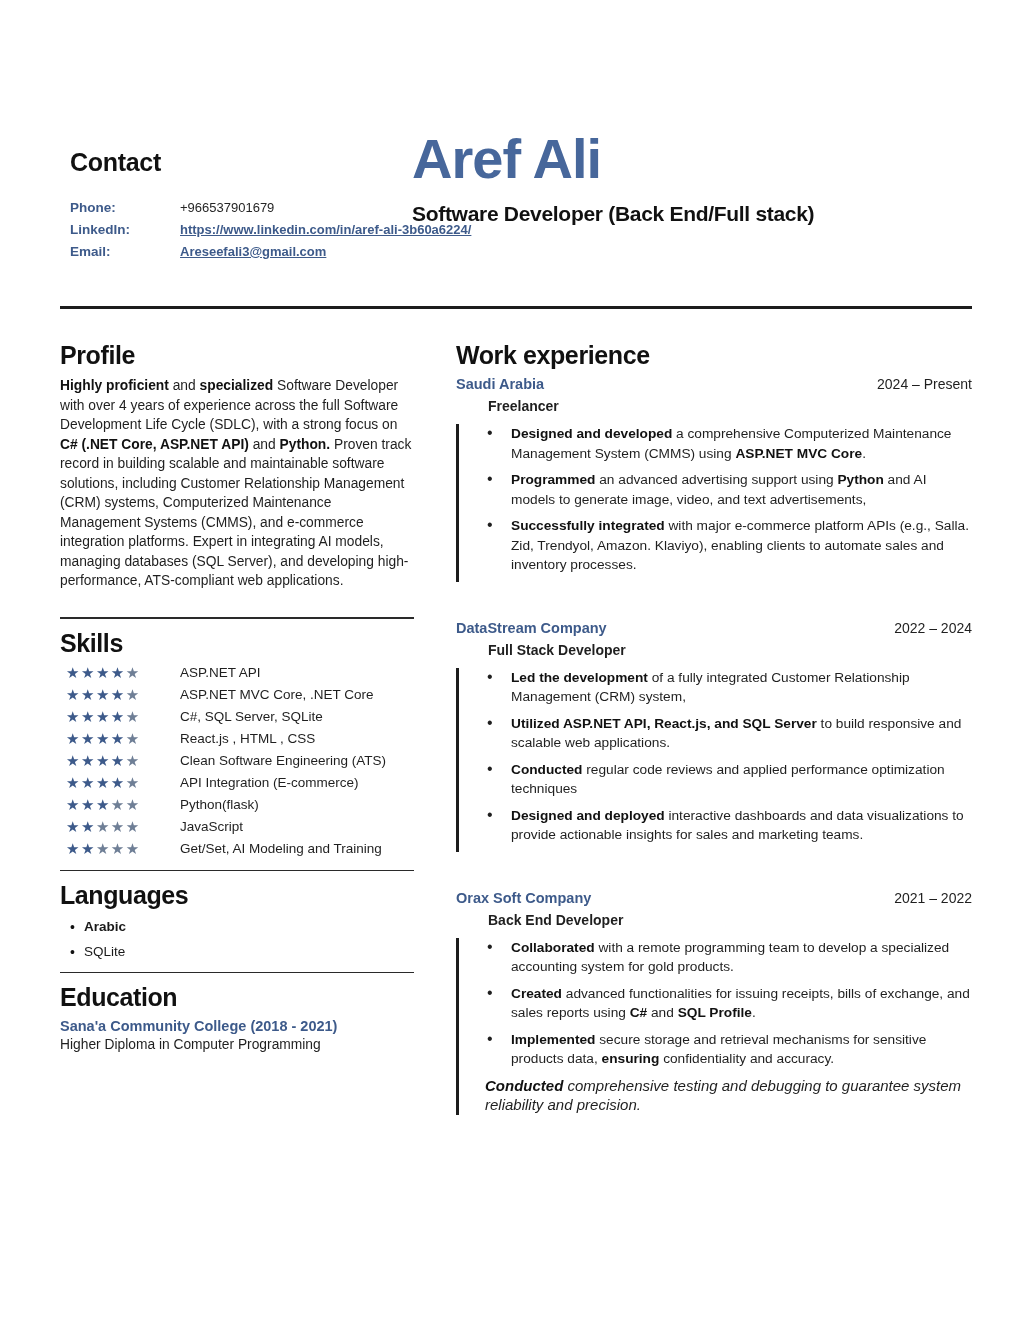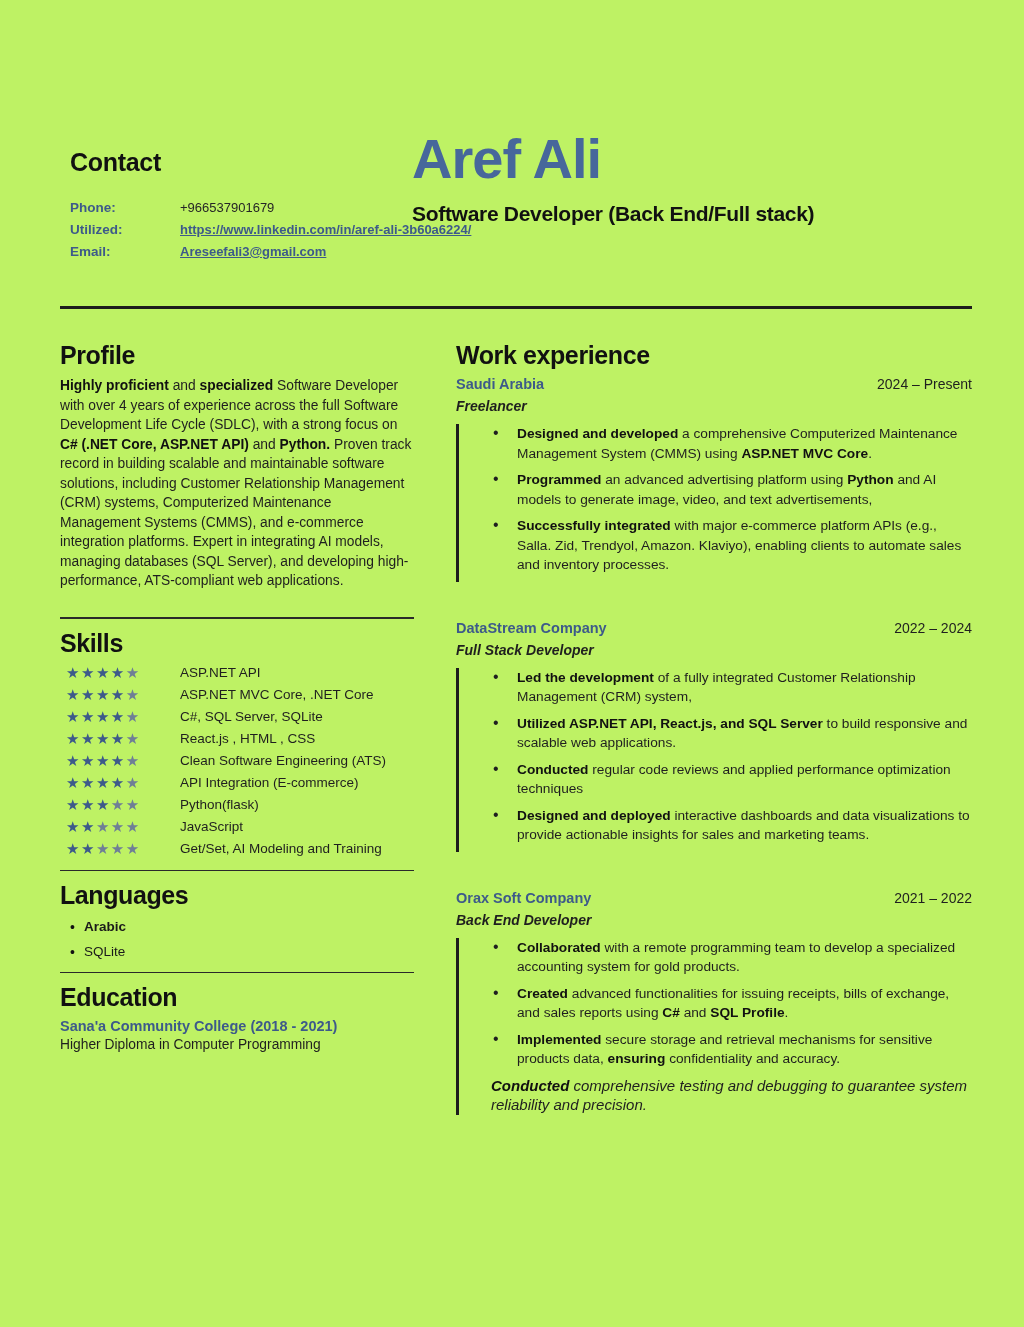--- a/index.html
+++ b/index.html
@@ -6,21 +6,21 @@
   html, body { margin:0; padding:0; }
   body {
     width:1024px; height:1327px;
     background:#8c8c8c;
     font-family:"Liberation Sans", sans-serif;
     color:#1a1a1a;
   }
   .page {
     position:relative;
     width:1024px; height:1327px;
-    background:#bef264;
+    background:#ffffff;
     padding:0;
   }
   .sheet {
     position:absolute;
     left:60px; top:120px; right:52px; bottom:95px;
   }
 
   
   .header { position:relative; height:180px; }
   .contact-block { position:absolute; left:10px; top:28px; width:420px; }
@@ -76,22 +76,22 @@
 
   
   .edu-school { font-size:14.5px; font-weight:bold; color:#3d5a8a; }
   .edu-degree { font-size:13.8px; color:#1f1f1f; margin-top:3px; }
 
   
   .job { margin-bottom:10px; }
   .job-head { display:flex; justify-content:space-between; align-items:baseline; }
   .job-company { font-size:14.5px; font-weight:bold; color:#3d5a8a; }
   .job-dates { font-size:14px; color:#1f1f1f; }
-  .job-title { font-size:14px; font-style:italic; font-weight:bold; color:#1f1f1f; margin-top:6px; }
-  .job-body { display:flex; margin-top:10px;gap:6px; }
+  .job-title { font-size:14px; font-weight:bold; color:#1f1f1f; margin-top:6px;margin-left:32px; }
+  .job-body { display:flex; margin-top:10px; }
   .job-bar { width:3px; background:#1d1d1d; margin-right:26px; flex:none; }
   .bullets { flex:1; margin:0; padding:0; list-style:none; }
   .bullets li {
     position:relative; padding-left:26px; font-size:13.7px; line-height:19.5px;
     color:#1f1f1f; margin-bottom:7px;
   }
   .bullets li:before {
     content:"•"; position:absolute; left:2px; top:-1px; font-size:16px; color:#1f1f1f;
   }
   .bullets li b { font-weight:bold; color:#111; }
@@ -107,21 +107,21 @@
 
     <div class="header">
       <div class="contact-block">
         <div class="contact-title">Contact</div>
         <div id="contact-rows">
             <div class="contact-row">
               <div class="contact-label">Phone:</div>
               <div class="contact-value">+966537901679</div>
             </div>
             <div class="contact-row">
-              <div class="contact-label">Utilized:</div>
+              <div class="contact-label">LinkedIn:</div>
               <div class="contact-value link">https://www.linkedin.com/in/aref-ali-3b60a6224/</div>
             </div>
             <div class="contact-row">
               <div class="contact-label">Email:</div>
               <div class="contact-value link">Areseefali3@gmail.com</div>
             </div>
           </div>
       </div>
       <div class="name-block">
         <div class="name">Aref Ali</div>
@@ -207,21 +207,21 @@
               <div class="job-head">
                 <div class="job-company">Saudi Arabia</div>
                 <div class="job-dates">2024 – Present</div>
               </div>
               <div class="job-title">Freelancer</div>
               <div class="job-body">
                 <div class="job-bar"></div>
                 <div style="flex: 1 1 0%;">
                   <ul class="bullets">
                     <li><b>Designed and developed</b><span> a comprehensive Computerized Maintenance Management System (CMMS) using </span><b>ASP.NET MVC Core</b><span>.</span></li>
-                    <li><b>Programmed</b><span> an advanced advertising platform using </span><b>Python</b><span> and AI models to generate image, video, and text advertisements,</span></li>
+                    <li><b>Programmed</b><span> an advanced advertising support using </span><b>Python</b><span> and AI models to generate image, video, and text advertisements,</span></li>
                     <li><b>Successfully integrated</b><span> with major e-commerce platform APIs (e.g., Salla. Zid, Trendyol, Amazon. Klaviyo), enabling clients to automate sales and inventory processes.</span></li>
                   </ul>
                 </div>
               </div>
             </div>
             <div class="spacer-28"></div>
             <div class="job">
               <div class="job-head">
                 <div class="job-company">DataStream Company</div>
                 <div class="job-dates">2022 – 2024</div>

